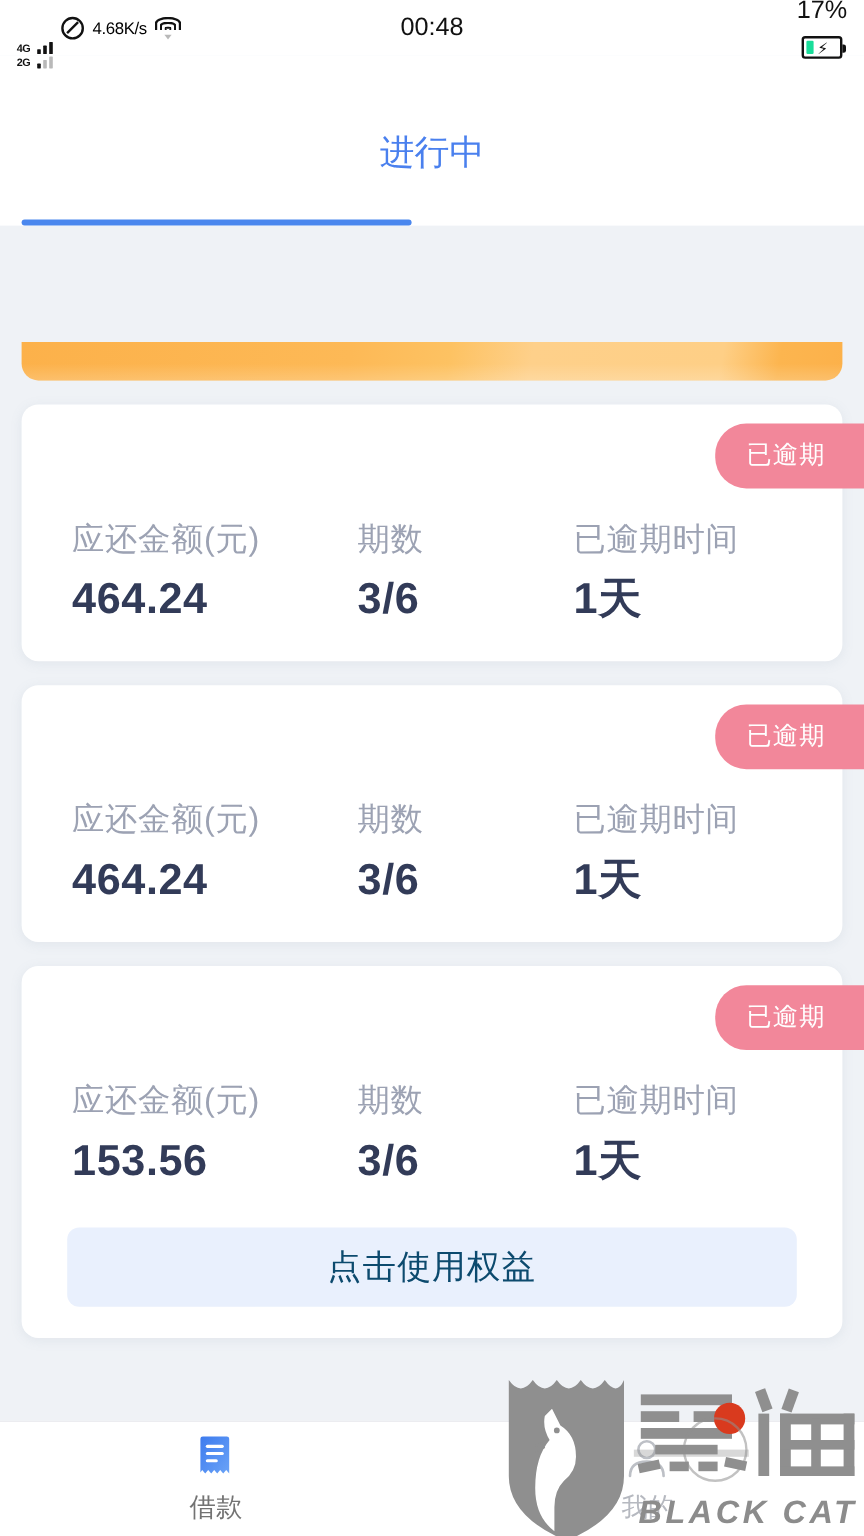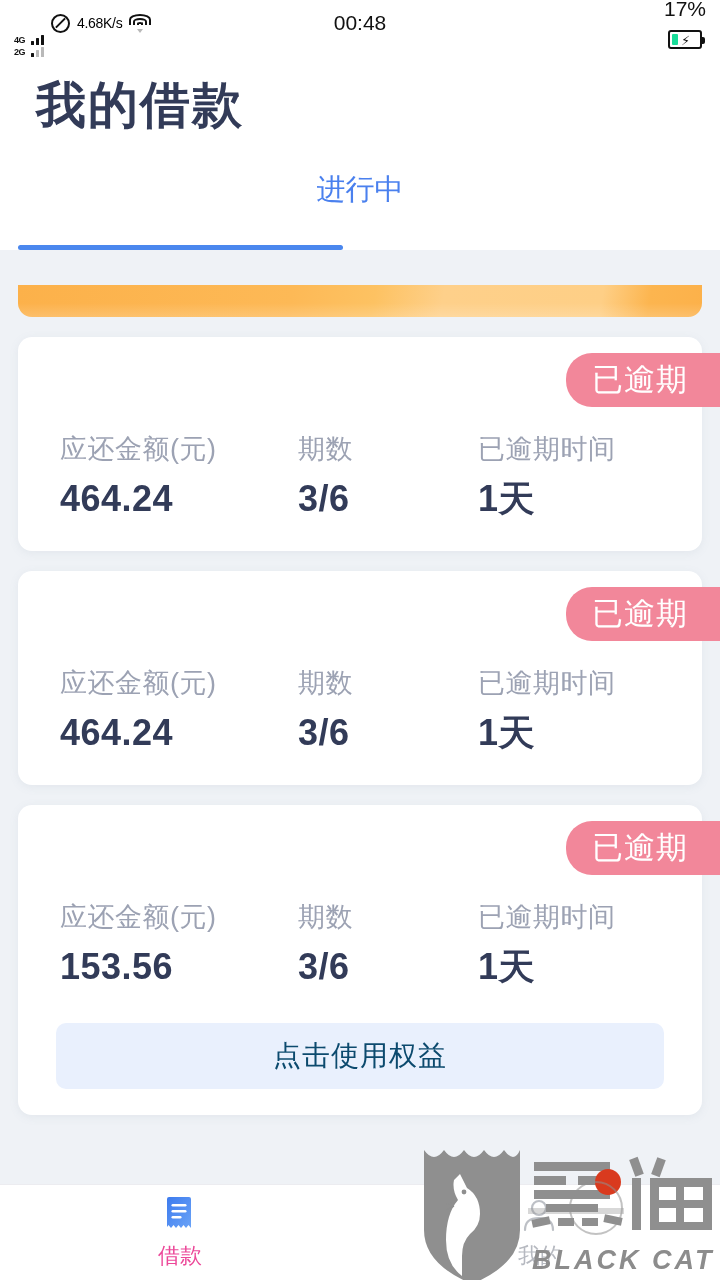--- a/index.html
+++ b/index.html
@@ -104,21 +104,21 @@
 
   .card {
     background:#ffffff; margin:20px 18px 0 18px;
     border-radius:14px; position:relative;
     box-shadow:0 2px 10px rgba(120,135,160,0.10);
     padding:0 0 26px 0;
   }
   .badge {
     position:absolute; top:16px; right:-18px;
     background:#f2879a; color:#ffffff;
-    font-size:31px; line-height:26px;
+    font-size:21px; line-height:26px;
     padding:14px 32px 14px 26px;
     border-radius:26px 0 0 26px;
     letter-spacing:1px;
   }
   .stats {
     display:flex; padding:94px 0 0 0;
   }
   .stat { padding-left:0; }
   .stat.c1 { width:280px; padding-left:42px; }
   .stat.c2 { width:180px; }
@@ -139,21 +139,21 @@
   .bottomnav {
     position:absolute; left:0; right:0; bottom:0; height:96px;
     background:#ffffff; border-top:1px solid #ececf0;
     display:flex; align-items:center;
   }
   .nav-item {
     flex:1; display:flex; flex-direction:column;
     align-items:center; justify-content:center; gap:6px;
   }
   .nav-label { font-size:22px; color:#b6b9c0; }
-  .nav-item.active .nav-label { color:#ec4899; }
+  .nav-item.active .nav-label { color:#737373; }
   .nav-icon { width:40px; height:40px; position:relative; }
 
   
   .ico-home svg { width:40px; height:40px; display:block; }
   
   .ico-receipt svg { width:38px; height:40px; display:block; }
   
   .ico-person svg { width:38px; height:40px; display:block; }
 
   
@@ -203,21 +203,20 @@
   <div class="sb-right">
     <span class="sb-batt-pct">17%</span>
     <span class="battery">
       <span class="batt-fill"></span>
         <span class="bolt">⚡</span>
     </span>
   </div>
 </div>
 
 <div class="header">
-  <div class="page-title">我的借款</div>
   <div class="tabs">
     <div class="tab active">进行中</div>
     <div class="tab-underline"></div>
   </div>
 </div>
 
 <div class="content">
 
   <div class="banner"></div>
 

